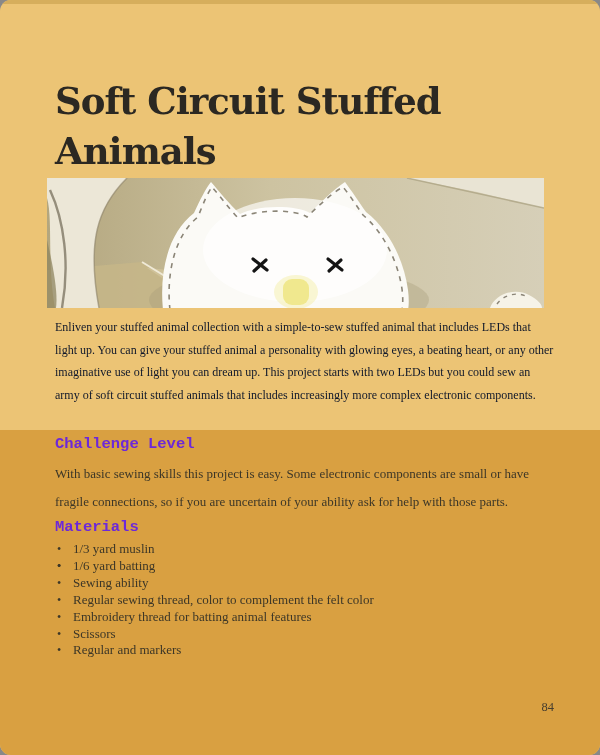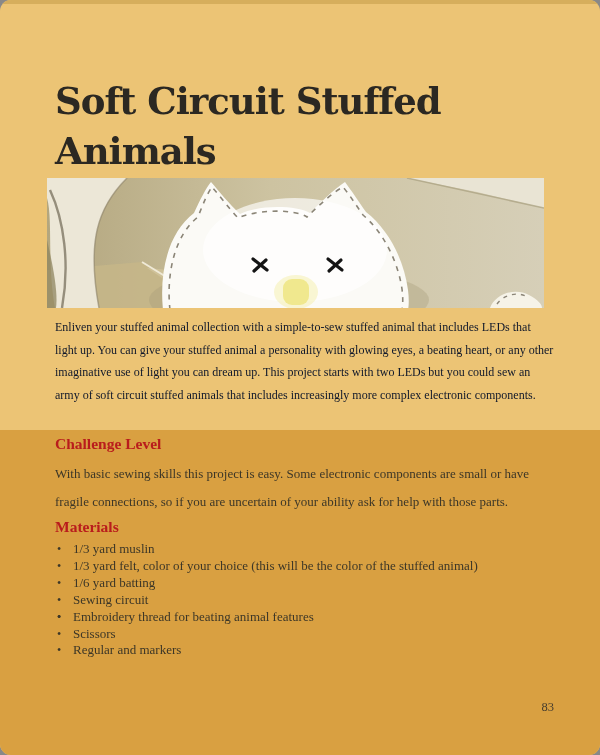--- a/index.html
+++ b/index.html
@@ -51,25 +51,25 @@
     width: 500px;
     margin: 0;
     font-size: 12px;
     line-height: 22.5px;
     color: #0f172a;
   }
   .section-heading {
     position: absolute;
     left: 55px;
     margin: 0;
-    font-family: Liberation Serif, serif;
+    font-family: Liberation Mono, monospace;
     font-weight: bold;
     font-size: 15.5px;
     line-height: 20px;
-    color: #b91c1c;
+    color: #6d28d9;
   }
   .challenge-heading { top: 434px; }
   .challenge-body {
     position: absolute;
     left: 55px; top: 460px;
     width: 502px;
     margin: 0;
     font-size: 13px;
     line-height: 28px;
     color: #3c3627;
@@ -162,24 +162,24 @@
   <p class="intro">Enliven your stuffed animal collection with a simple-to-sew stuffed animal that includes LEDs that light up. You can give your stuffed animal a personality with glowing eyes, a beating heart, or any other imaginative use of light you can dream up. This project starts with two LEDs but you could sew an army of soft circuit stuffed animals that includes increasingly more complex electronic components.</p>
 
   <div class="dark-section"></div>
 
   <h2 class="section-heading challenge-heading">Challenge Level</h2>
   <p class="challenge-body">With basic sewing skills this project is easy. Some electronic components are small or have fragile connections, so if you are uncertain of your ability ask for help with those parts.</p>
 
   <h2 class="section-heading materials-heading">Materials</h2>
   <ul class="materials-list">
       <li><span class="bullet">•</span><span>1/3 yard muslin</span></li>
-      <li><span class="bullet">•</span><span>1/3 yard felt, color of your choice (this will be the color of the stuffed animal)</span></li>
+      <li><span class="bullet">•</span></li>
       <li><span class="bullet">•</span><span>1/6 yard batting</span></li>
-      <li><span class="bullet">•</span><span>Sewing circuit</span></li>
-      <li><span class="bullet">•</span></li>
-      <li><span class="bullet">•</span><span>Embroidery thread for beating animal features</span></li>
+      <li><span class="bullet">•</span><span>Sewing ability</span></li>
+      <li><span class="bullet">•</span><span>Regular sewing thread, color to complement the felt color</span></li>
+      <li><span class="bullet">•</span><span>Embroidery thread for batting animal features</span></li>
       <li><span class="bullet">•</span><span>Scissors</span></li>
       <li><span class="bullet">•</span><span>Regular and markers</span></li>
     </ul>
 
-  <div class="page-number">83</div>
+  <div class="page-number">84</div>
 
 </div>
 
 </body></html>

